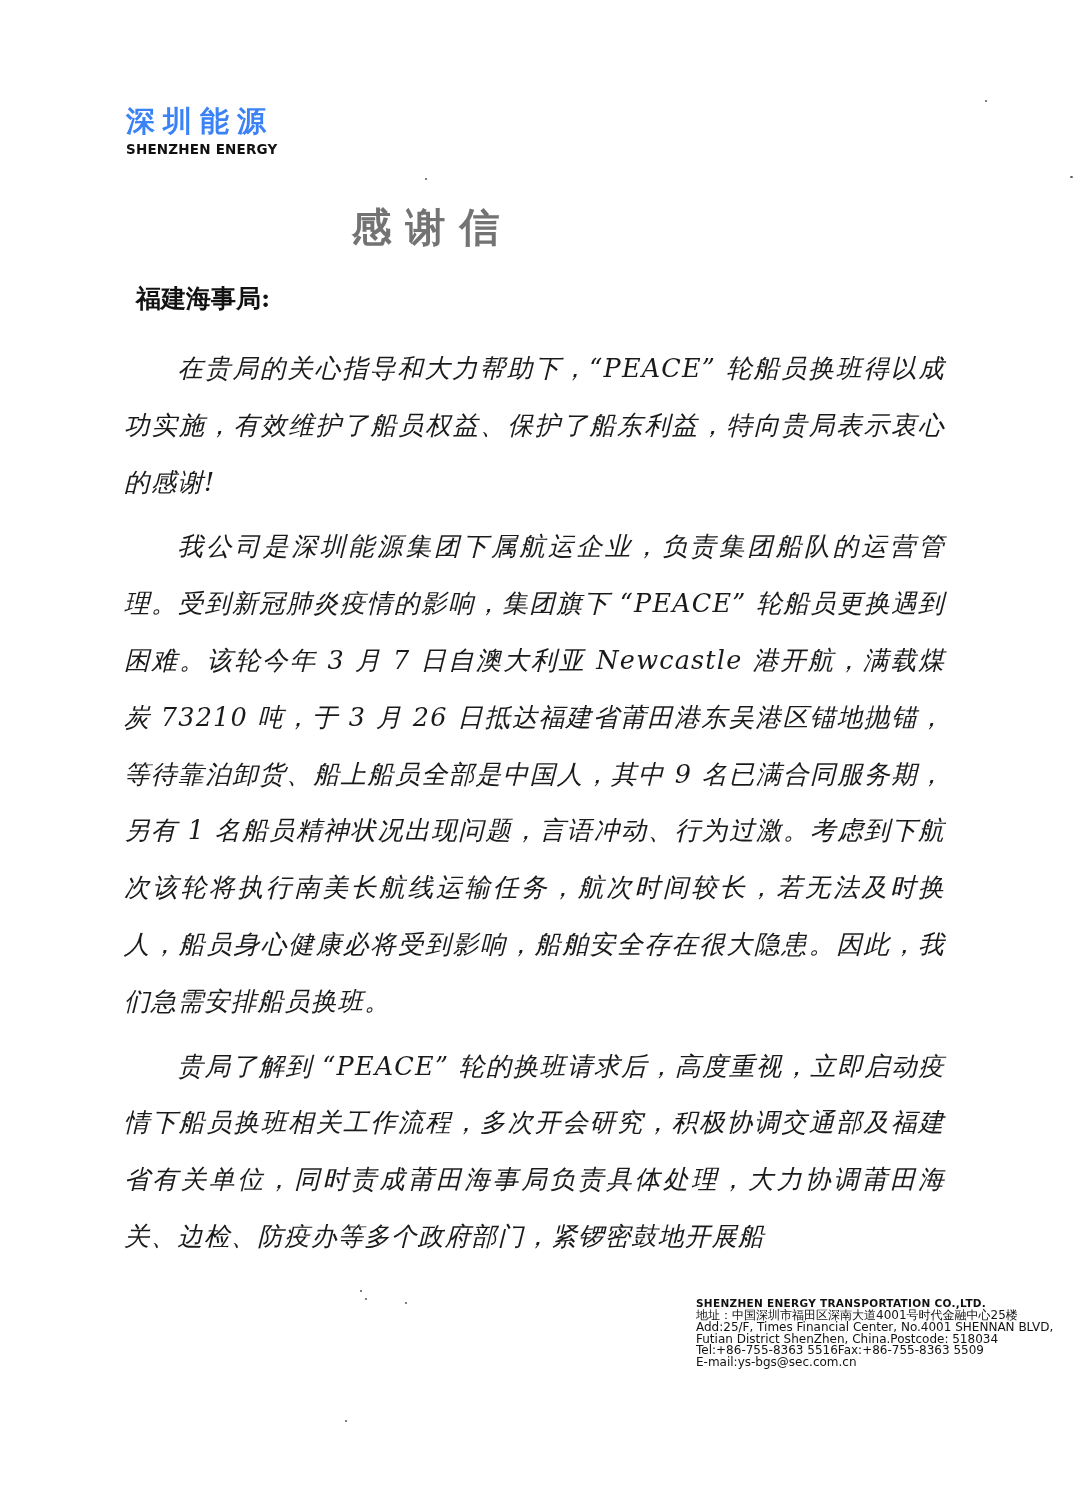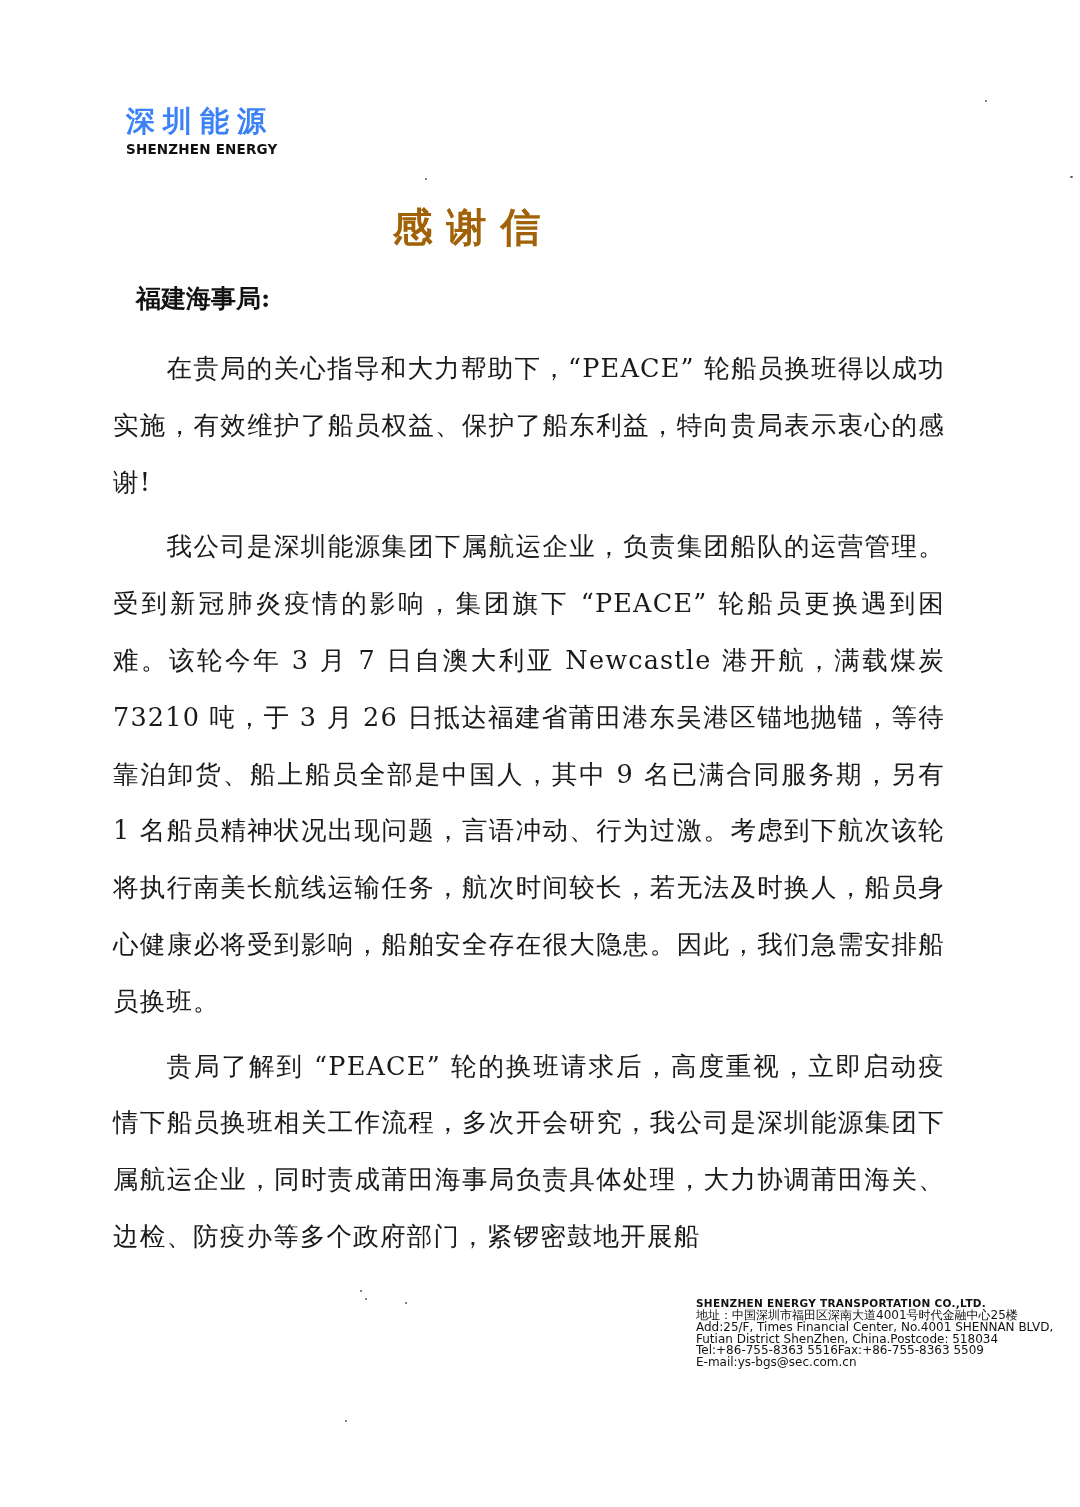--- a/index.html
+++ b/index.html
@@ -41,22 +41,21 @@
     .title {
       position: absolute;
       left: 0;
       width: 865px;
       top: 200px;
       text-align: center;
       font-family: "DejaVu Sans", "Liberation Sans", sans-serif;
       font-weight: bold;
       font-size: 40px;
       letter-spacing: 14px;
-      color: #a16207;
-      margin-left: 41px;
+      color: #737373;
     }
     .salutation {
       position: absolute;
       left: 136px;
       top: 282px;
       font-size: 25px;
       font-weight: bold;
       color: #111;
     }
     .body-text {
@@ -64,22 +63,23 @@
       left: 113px;
       top: 340px;
       width: 832px;
       font-size: 25.5px;
       line-height: 56.8px;
       color: #1a1a1a;
       text-align: justify;
       letter-spacing: 1.2px;
     }
     .body-text p {
-      margin: 0 0 8px 0;
+      margin: 0 0 8px 11px;
       text-indent: 2.1em;
+      font-style: italic;
     }
     .footer {
       position: absolute;
       left: 696px;
       top: 1296px;
       width: 310px;
       font-family: "DejaVu Sans", "Liberation Sans", sans-serif;
       color: #111;
     }
     .footer-cn {
@@ -118,21 +118,21 @@
   <div class="logo-en">SHENZHEN ENERGY</div>
 </div>
 
 <div class="title">感谢信</div>
 
 <div class="salutation">福建海事局:</div>
 
 <div class="body-text">
   <p>在贵局的关心指导和大力帮助下，“PEACE” 轮船员换班得以成功实施，有效维护了船员权益、保护了船东利益，特向贵局表示衷心的感谢!</p>
   <p>我公司是深圳能源集团下属航运企业，负责集团船队的运营管理。受到新冠肺炎疫情的影响，集团旗下 “PEACE” 轮船员更换遇到困难。该轮今年 3 月 7 日自澳大利亚 Newcastle 港开航，满载煤炭 73210 吨，于 3 月 26 日抵达福建省莆田港东吴港区锚地抛锚，等待靠泊卸货、船上船员全部是中国人，其中 9 名已满合同服务期，另有 1 名船员精神状况出现问题，言语冲动、行为过激。考虑到下航次该轮将执行南美长航线运输任务，航次时间较长，若无法及时换人，船员身心健康必将受到影响，船舶安全存在很大隐患。因此，我们急需安排船员换班。</p>
-  <p>贵局了解到 “PEACE” 轮的换班请求后，高度重视，立即启动疫情下船员换班相关工作流程，多次开会研究，我公司是深圳能源集团下属航运企业，同时责成莆田海事局负责具体处理，大力协调莆田海关、边检、防疫办等多个政府部门，紧锣密鼓地开展船</p>
+  <p>贵局了解到 “PEACE” 轮的换班请求后，高度重视，立即启动疫情下船员换班相关工作流程，多次开会研究，积极协调交通部及福建省有关单位，同时责成莆田海事局负责具体处理，大力协调莆田海关、边检、防疫办等多个政府部门，紧锣密鼓地开展船</p>
 </div>
 
 <div class="footer">
   <div class="footer-en">SHENZHEN ENERGY TRANSPORTATION CO.,LTD.</div>
   <div class="footer-line">
     <span>地址：中国深圳市福田区深南大道4001号时代金融中心25楼</span>
   </div>
   <div class="footer-line">
     <span>Add:25/F, Times Financial Center, No.4001 SHENNAN BLVD,</span>
   </div>

